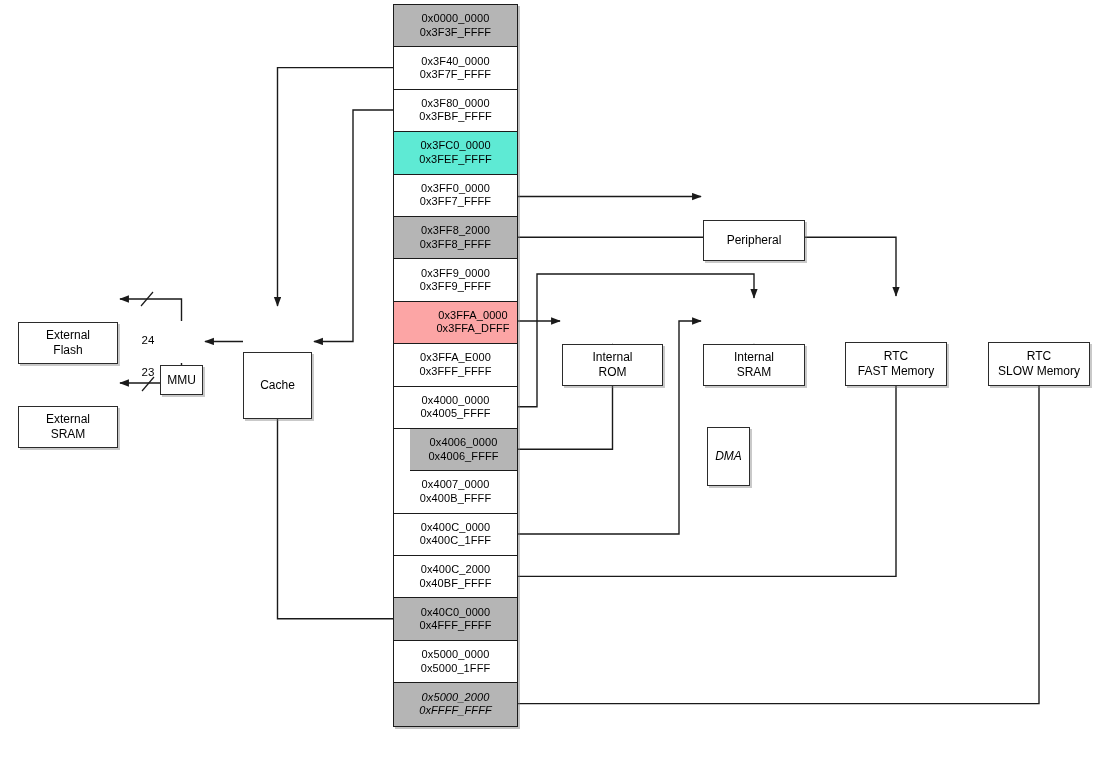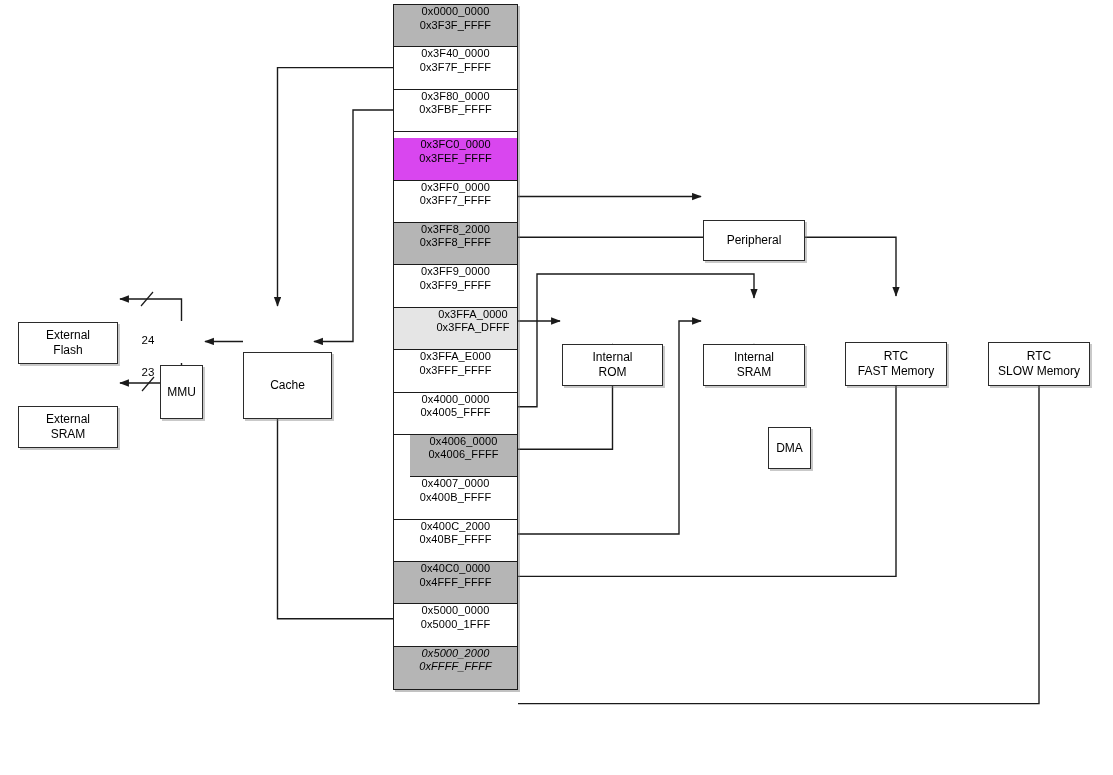--- a/index.html
+++ b/index.html
@@ -22,21 +22,21 @@
     background: #fff;
     box-shadow: 2px 2px 0 rgba(120,120,120,0.45);
   }
   .mem-row {
     height: 42.4px;
     box-sizing: border-box;
     border-bottom: 1.5px solid #1b1b1b;
     display: flex;
     flex-direction: column;
     align-items: center;
-    justify-content: flex-start;
+    justify-content: center;
     font-size: 11px;
     line-height: 13.5px;
     letter-spacing: 0.1px;
     background: #ffffff;
   }
   .mem-row:last-child { border-bottom: none; font-style: italic; }
   
   .node {
     position: absolute;
     box-sizing: border-box;
@@ -47,26 +47,26 @@
     justify-content: center;
     text-align: center;
     font-size: 12px;
     line-height: 15px;
     white-space: pre-line;
     box-shadow: 2px 2px 0 rgba(120,120,120,0.4);
     margin-top: 44px;
   }
   #box-external-flash { left: 18px;  top: 278px; width: 100px; height: 42px; }
   #box-external-sram  { left: 18px;  top: 362px; width: 100px; height: 42px; }
-  #box-mmu            { left: 160px; top: 321px; width: 43px;  height: 54px; }
-  #box-cache          { left: 243px; top: 308px; width: 89px;  height: 67px; }
+  #box-mmu            { left: 160px; top: 321px; width: 43px;  height: 30px; }
+  #box-cache          { left: 243px; top: 308px; width: 69px;  height: 67px; }
   #box-peripheral     { left: 703px; top: 176px; width: 102px; height: 41px; }
   #box-internal-rom   { left: 562px; top: 300px; width: 101px; height: 42px; }
   #box-internal-sram  { left: 703px; top: 300px; width: 102px; height: 42px; }
-  #box-dma            { left: 768px; top: 383px; width: 43px;  height: 42px; }
+  #box-dma            { left: 707px; top: 383px; width: 43px;  height: 59px; font-style: italic; }
   #box-rtc-fast       { left: 845px; top: 298px; width: 102px; height: 44px; }
   #box-rtc-slow       { left: 988px; top: 298px; width: 102px; height: 44px; }
   
   .bus-label {
     position: absolute;
     width: 22px;
     text-align: center;
     font-size: 11.5px;
   }
   #bus-label-flash { left: 137px; top: 302px; margin-top: 32px; }
@@ -118,55 +118,59 @@
         <span>0x3F3F_FFFF</span>
       </div>
       <div class="mem-row" style="background: rgb(255, 255, 255);">
         <span>0x3F40_0000</span>
         <span>0x3F7F_FFFF</span>
       </div>
       <div class="mem-row" style="background: rgb(255, 255, 255);">
         <span>0x3F80_0000</span>
         <span>0x3FBF_FFFF</span>
       </div>
-      <div class="mem-row" style="background: #d946ef; margin-top: 6px;">
+      <div class="mem-row" style="background: #5eead4;">
         <span>0x3FC0_0000</span>
         <span>0x3FEF_FFFF</span>
       </div>
       <div class="mem-row" style="background: rgb(255, 255, 255);">
         <span>0x3FF0_0000</span>
         <span>0x3FF7_FFFF</span>
       </div>
       <div class="mem-row" style="background: rgb(181, 181, 181);">
         <span>0x3FF8_2000</span>
         <span>0x3FF8_FFFF</span>
       </div>
       <div class="mem-row" style="background: rgb(255, 255, 255);">
         <span>0x3FF9_0000</span>
         <span>0x3FF9_FFFF</span>
       </div>
-      <div class="mem-row" style="background: #e5e5e5; padding-left: 35px;">
+      <div class="mem-row" style="background: #fca5a5; padding-left: 35px;">
         <span>0x3FFA_0000</span>
         <span>0x3FFA_DFFF</span>
       </div>
       <div class="mem-row" style="background: rgb(255, 255, 255);">
         <span>0x3FFA_E000</span>
         <span>0x3FFF_FFFF</span>
       </div>
       <div class="mem-row" style="background: rgb(255, 255, 255);">
         <span>0x4000_0000</span>
         <span>0x4005_FFFF</span>
       </div>
       <div class="mem-row" style="background: rgb(181, 181, 181); margin-left: 16px;">
         <span>0x4006_0000</span>
         <span>0x4006_FFFF</span>
       </div>
       <div class="mem-row" style="background: rgb(255, 255, 255);">
         <span>0x4007_0000</span>
         <span>0x400B_FFFF</span>
+      </div>
+      <div class="mem-row" style="background: rgb(255, 255, 255);">
+        <span>0x400C_0000</span>
+        <span>0x400C_1FFF</span>
       </div>
       <div class="mem-row" style="background: rgb(255, 255, 255);">
         <span>0x400C_2000</span>
         <span>0x40BF_FFFF</span>
       </div>
       <div class="mem-row" style="background: rgb(181, 181, 181);">
         <span>0x40C0_0000</span>
         <span>0x4FFF_FFFF</span>
       </div>
       <div class="mem-row" style="background: rgb(255, 255, 255);">

